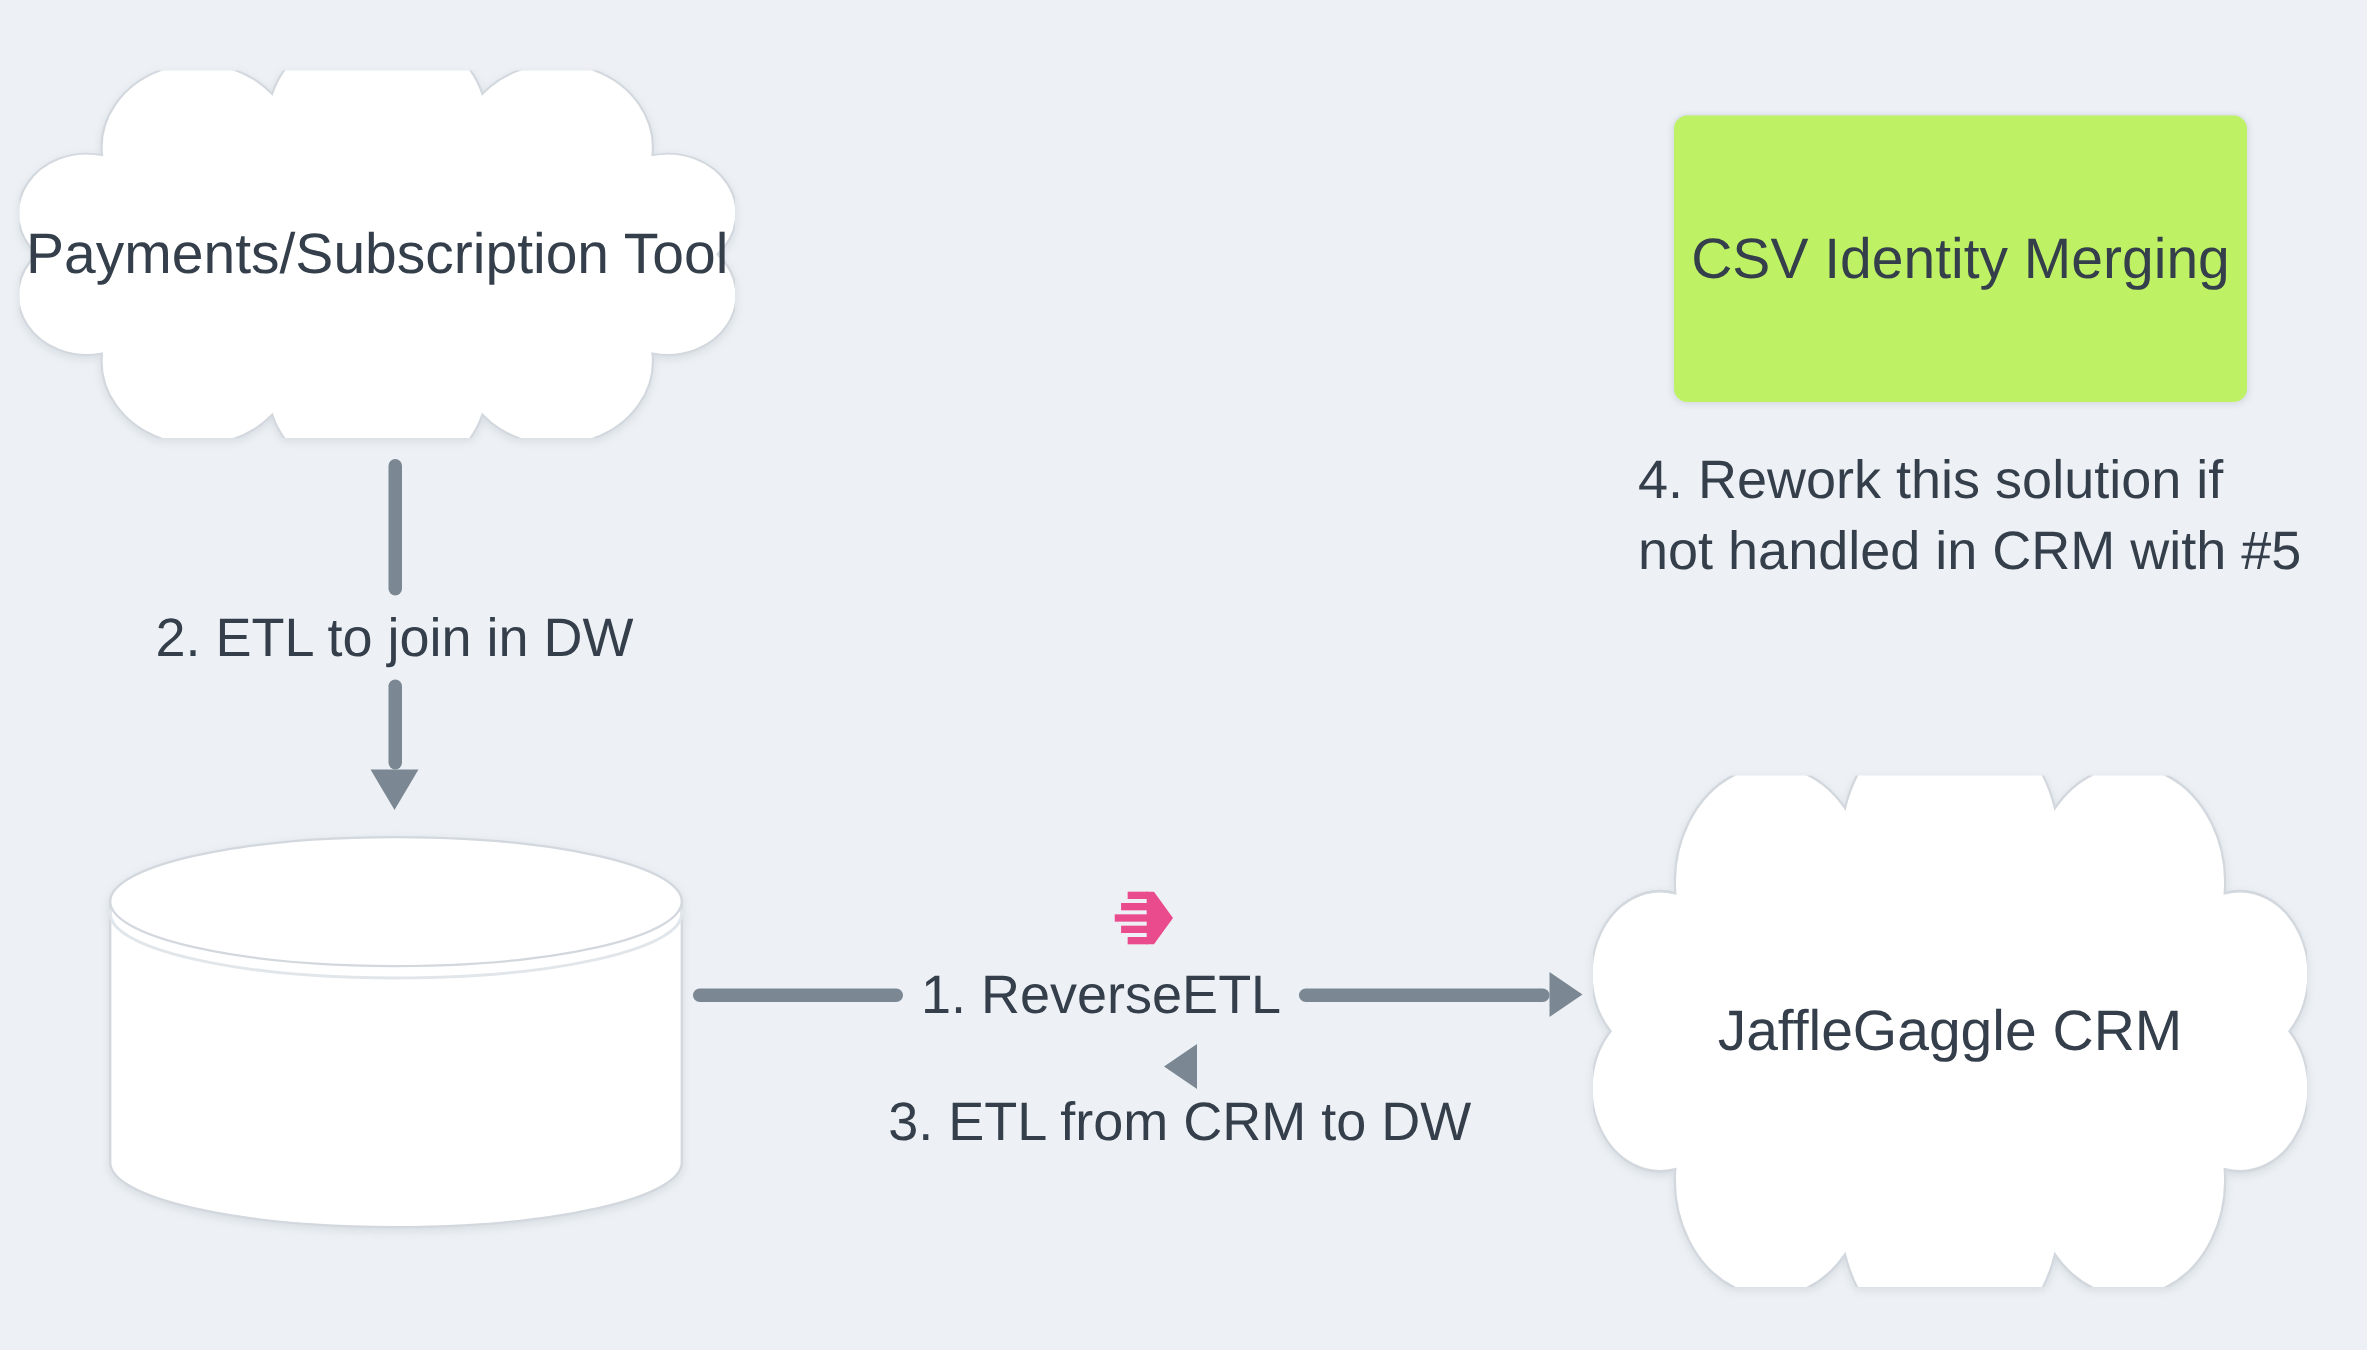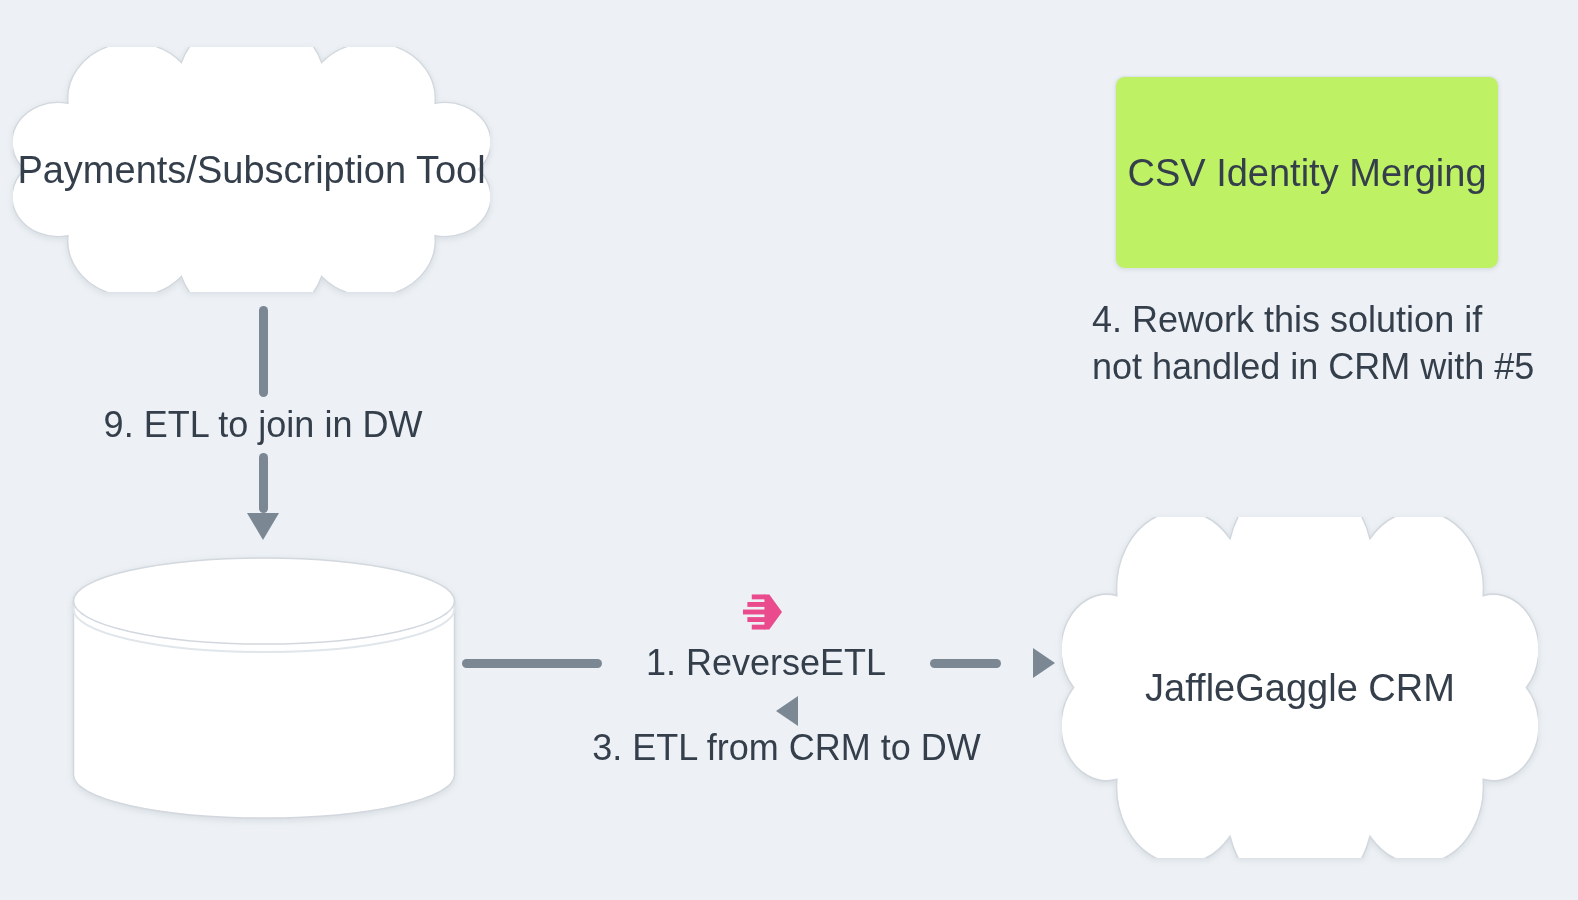--- a/index.html
+++ b/index.html
@@ -37,42 +37,42 @@
     position:absolute;left:93px;top:306px;width:340px;
     display:flex;flex-direction:column;align-items:center;
   }
   .vseg{width:9px;background:#7b8894;border-radius:5px;}
   .vseg.s1{height:91px;}
   .vseg.s2{height:60px;}
   .edge-v .edge-label{margin:6px 0;}
   .head-down{width:0;height:0;border-left:16px solid transparent;border-right:16px solid transparent;border-top:27px solid #7b8894;}
 
   .edge-h{position:absolute;height:44px;display:flex;align-items:center;}
-  .edge-h1{left:462px;top:641px;width:593px;gap:32px;}
+  .edge-h1{left:462px;top:641px;width:593px;}
   .edge-h3{left:468px;top:696px;width:637px;flex-direction:column;}
   .hseg{height:9px;background:#7b8894;border-radius:5px;}
   .hseg.grow{flex:1;}
   .edge-h .edge-label{margin:0 12px;}
   .head-right{width:0;height:0;border-top:15px solid transparent;border-bottom:15px solid transparent;border-left:22px solid #7b8894;}
   .head-left{width:0;height:0;border-top:15px solid transparent;border-bottom:15px solid transparent;border-right:22px solid #7b8894;}
 
   .census-logo{position:absolute;left:743px;top:594px;width:39px;height:36px;z-index:3;}
 
   
   .note{position:absolute;left:1092px;top:296px;font-size:36px;line-height:47px;}
   .note div{white-space:nowrap;}
 </style>
 </head>
 <body>
 
 <div class="canvas">
 
   <div class="edge-v">
     <div class="vseg s1"></div>
-    <div class="edge-label">9. ETL to join in DW</div>
+    <div class="edge-label">2. ETL to join in DW</div>
     <div class="vseg s2"></div>
     <div class="head-down"></div>
   </div>
 
   <div class="edge-h edge-h1">
     <div class="hseg" style="width:140px"></div>
     <div class="edge-label">1. ReverseETL</div>
     <div class="hseg grow"></div>
     <div class="head-right"></div>
   </div>

